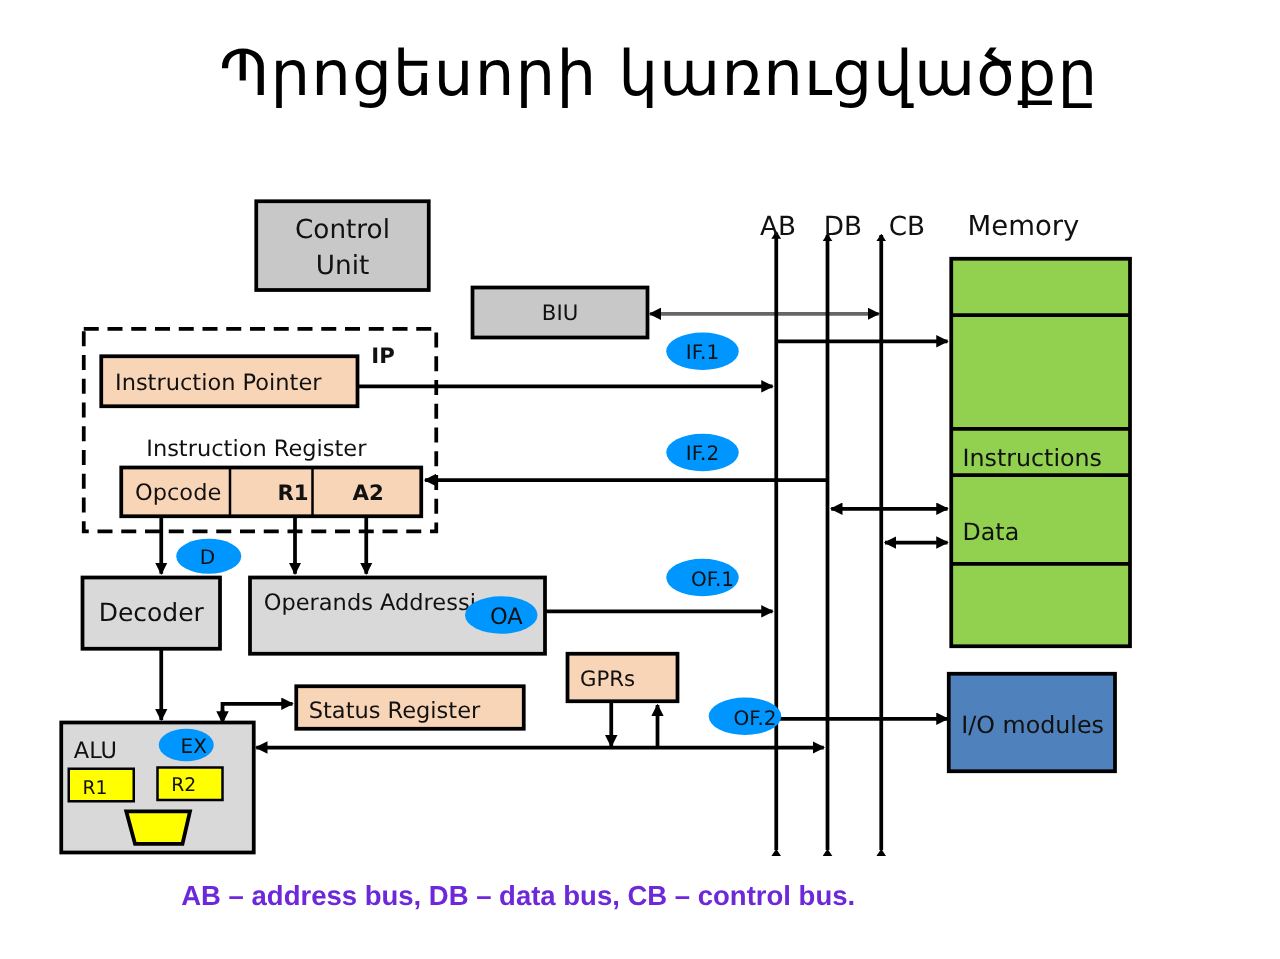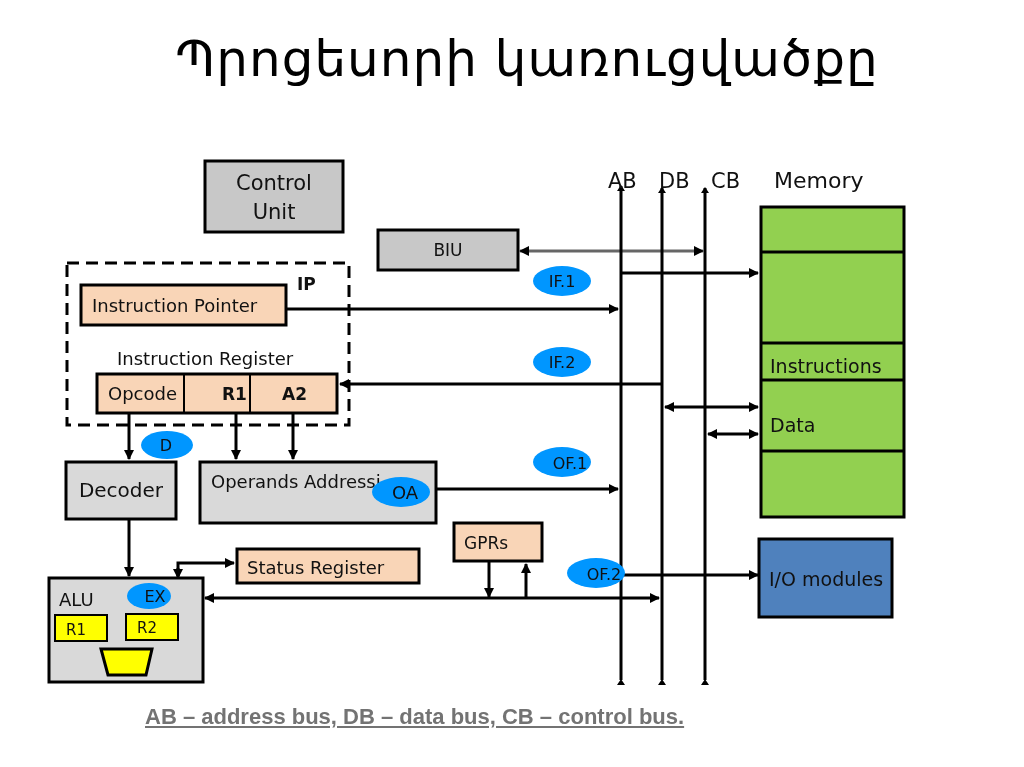--- a/index.html
+++ b/index.html
@@ -4,21 +4,21 @@
 <style>
   html, body { margin:0; padding:0; background:#ffffff; }
   body { width:1024px; height:767px; position:relative; overflow:hidden;
          font-family:"DejaVu Sans", sans-serif; }
   .title { position:absolute; left:15px; width:1024px; top:30px; text-align:center;
            font-family:"DejaVu Sans", sans-serif; font-size:50px; color:#000; letter-spacing:1px; }
   svg { position:absolute; left:0; top:0; }
   .lbl { font-family:"DejaVu Sans", sans-serif; fill:#111; }
   .bold { font-weight:bold; }
   .caption { position:absolute; left:145px; top:704px; font-family:"Liberation Sans", sans-serif;
-             font-weight:bold; font-size:22px; color:#737373;text-decoration:underline; }
+             font-weight:bold; font-size:22px; color:#6d28d9; }
 </style>
 </head>
 <body>
 
 <div class="title">Պրոցեսորի   կառուցվածքը</div>
 
 <svg width="1024" height="767" viewBox="0 0 1024 767">
   <defs>
     <marker id="ah" markerWidth="10" markerHeight="10" refX="9" refY="5" orient="auto" markerUnits="userSpaceOnUse">
       <path d="M0,0 L10,5 L0,10 z" fill="#000"></path>

